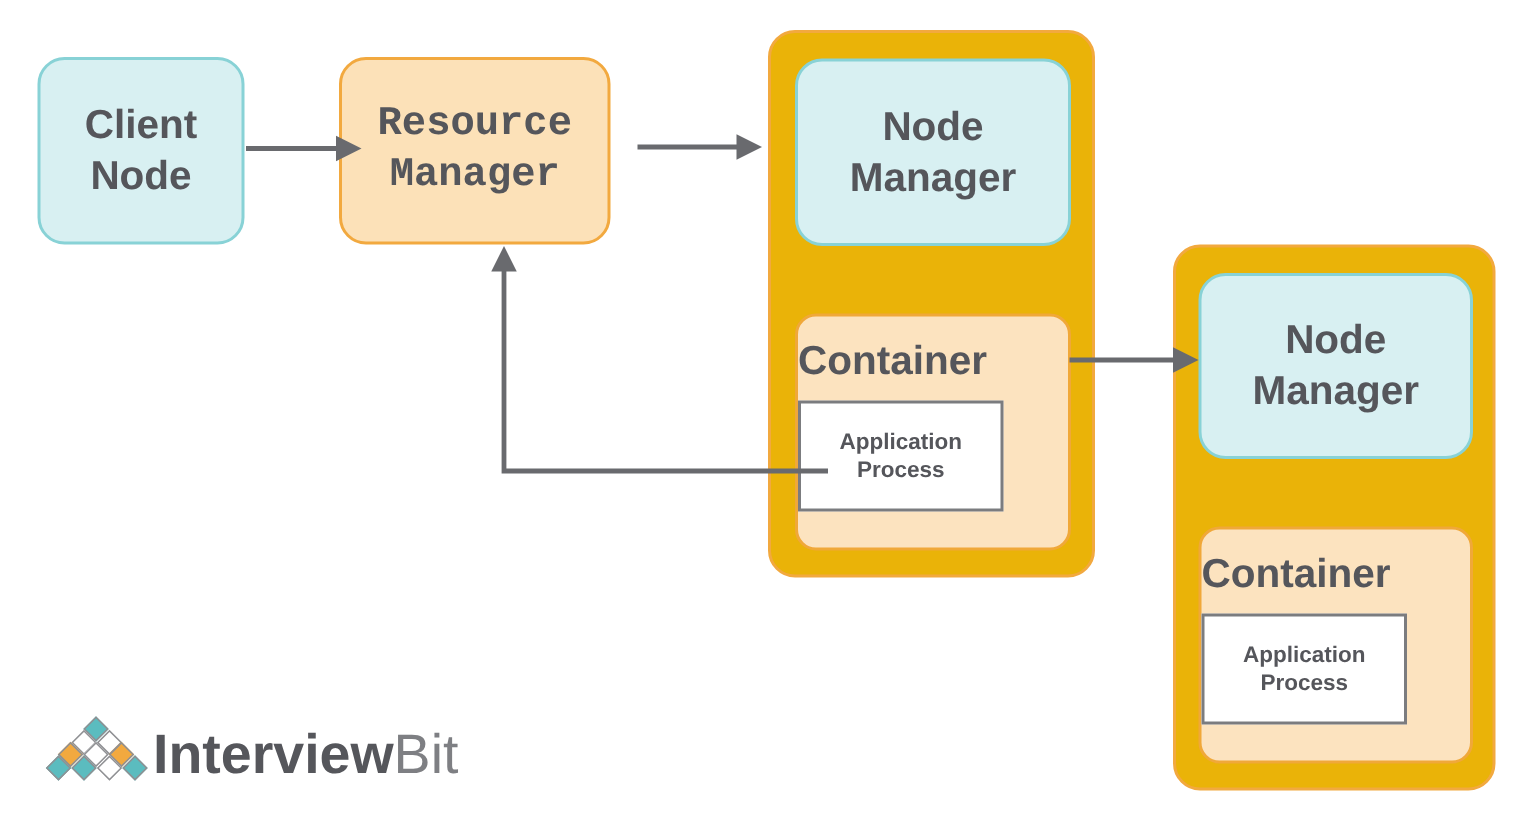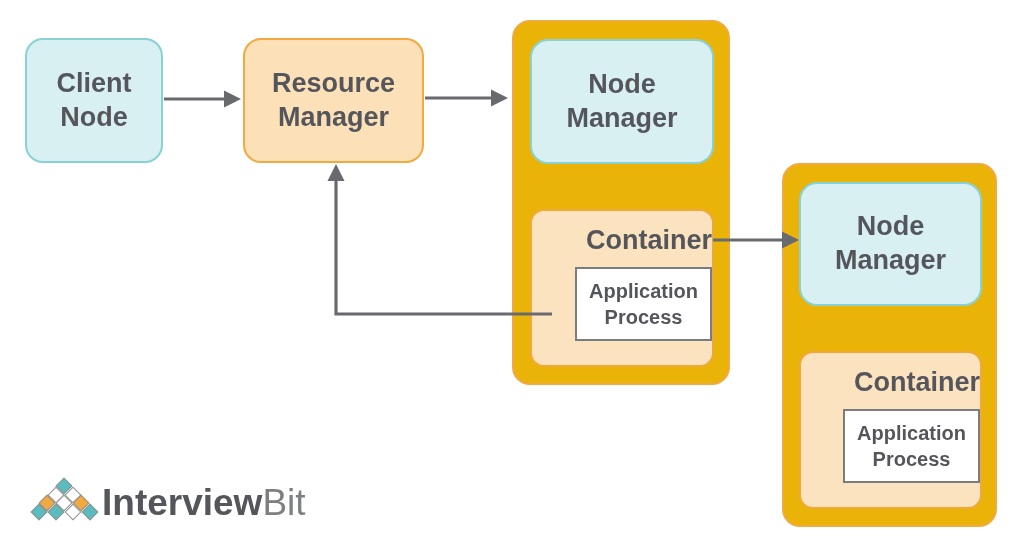--- a/index.html
+++ b/index.html
@@ -27,35 +27,35 @@
     position:absolute;box-sizing:border-box;
     background:#eab308;
     border:2px solid #F2A93F;
     border-radius:18px;
   }
   .container-box{
     position:absolute;box-sizing:border-box;
     background:#FCE3BF;
     border:2px solid #F0A839;
     border-radius:14px;
-    display:flex;flex-direction:column;align-items:flex-end;
+    display:flex;flex-direction:column;align-items:flex-start;
   }
   .container-label{
     font-weight:bold;font-size:27px;color:#55565B;
     margin-top:14px;
   }
   .process-box{
     box-sizing:border-box;
     width:137px;height:74px;
     margin-top:11px;
     background:#ffffff;
     border:2px solid #7B7C7F;
     display:flex;align-items:center;justify-content:center;
     text-align:center;
-    font-weight:bold;font-size:20px;line-height:1.3;color:#55565B;
+    font-weight:bold;font-size:15px;line-height:1.3;color:#55565B;
   }
   #arrow-layer{position:absolute;left:0;top:0;pointer-events:none;}
   #logo{position:absolute;left:30px;top:476px;width:260px;height:56px;}
   #logo-pyramid{position:absolute;left:0;top:2px;width:70px;height:50px;}
   .diamond{
     position:absolute;width:12px;height:12px;
     transform:rotate(45deg);
     border:1px solid #8F9093;
     box-sizing:border-box;
   }
@@ -68,21 +68,21 @@
 </style>
 </head>
 <body>
 
 <div id="canvas">
 
   <div class="node teal" style="left:25px;top:38px;width:138px;height:125px;">
     <span style="padding:0 10px;">Client Node</span>
   </div>
 
-  <div class="node orange" style="left:243px;top:38px;width:181px;height:125px;">
+  <div class="node orange" style="left:226px;top:38px;width:181px;height:125px;font-family:Liberation Mono, monospace;">
     <span style="padding:0 10px;">Resource Manager</span>
   </div>
 
   <div class="group" style="left:512px;top:20px;width:218px;height:365px;">
     <div class="node teal" style="left:16px;top:17px;width:184px;height:125px;">
       <span style="padding:0 12px;">Node Manager</span>
     </div>
     <div class="container-box" style="left:16px;top:187px;width:184px;height:158px;">
       <div class="container-label">Container</div>
       <div class="process-box">

